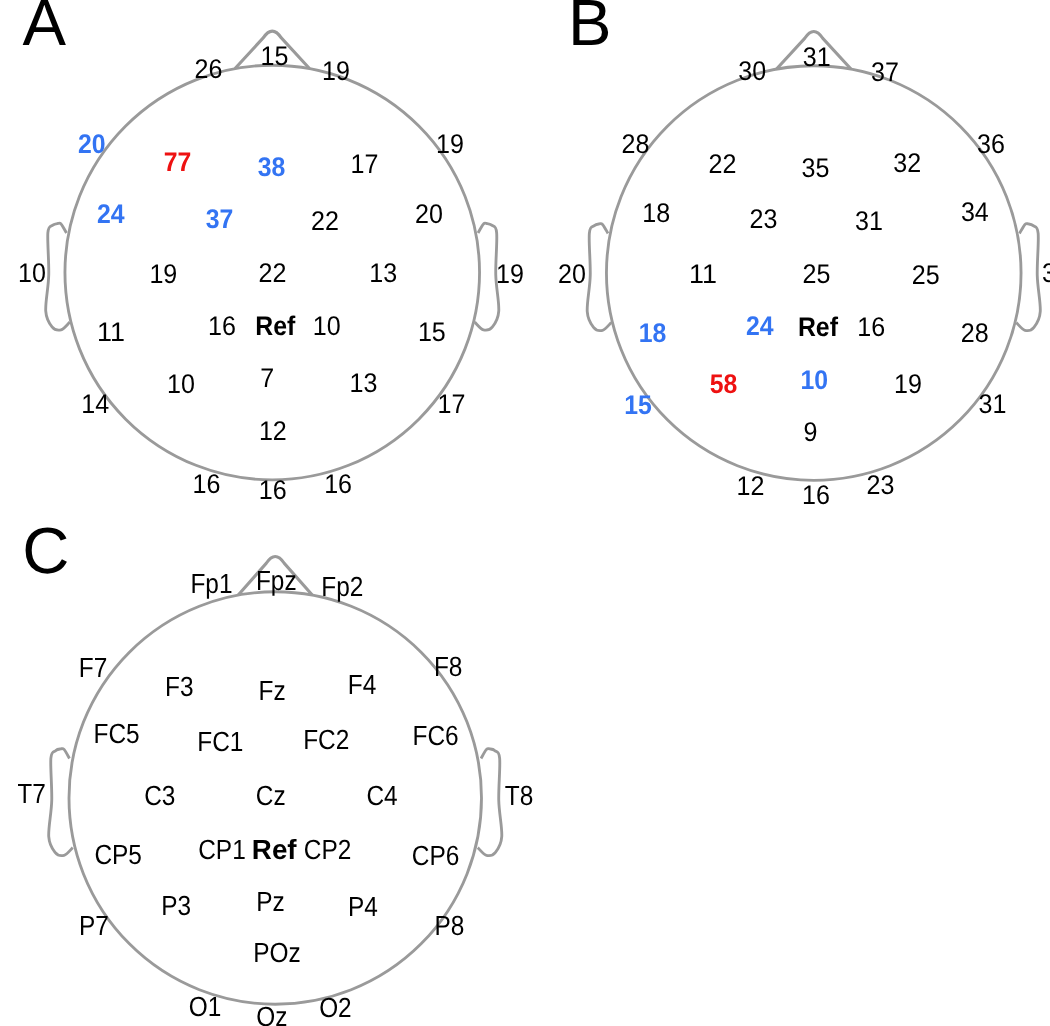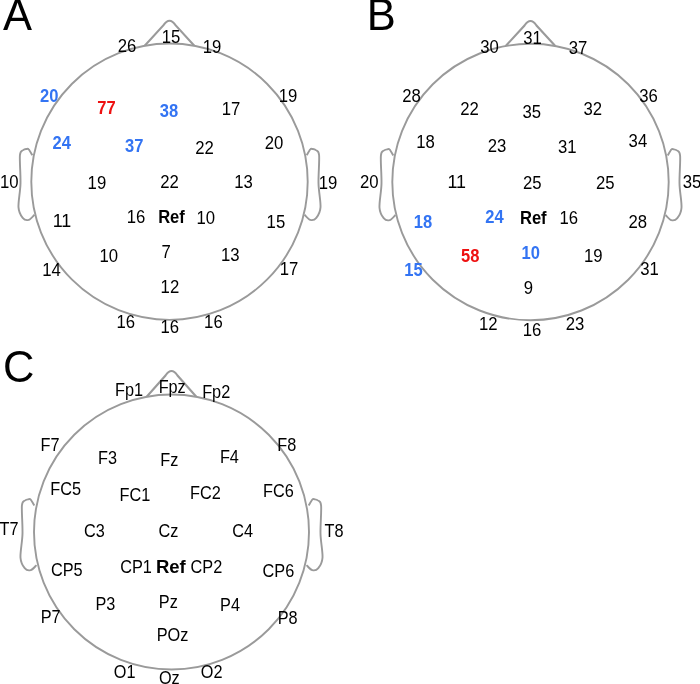--- a/index.html
+++ b/index.html
@@ -1,15 +1,15 @@
 <!DOCTYPE html>
 <html><head><meta charset="utf-8">
 <style>
 html,body{margin:0;padding:0;background:#fff;}
-#fig{position:relative;width:560px;height:684px;}
+#fig{position:relative;width:560px;height:684px;padding-left:12px;}
 text{font-family:"Liberation Sans",sans-serif;fill:#000;text-anchor:middle;}
 .lab text{font-size:18.0px;}
 .labC text{font-size:18.5px;}
 .b{fill:#3374f3;font-weight:bold;}
 .r{fill:#ee1111;font-weight:bold;}
 .R{font-weight:bold;}
 .panel{font-size:43.5px;text-anchor:start;}
 </style></head>
 <body>
 <div id="fig">

